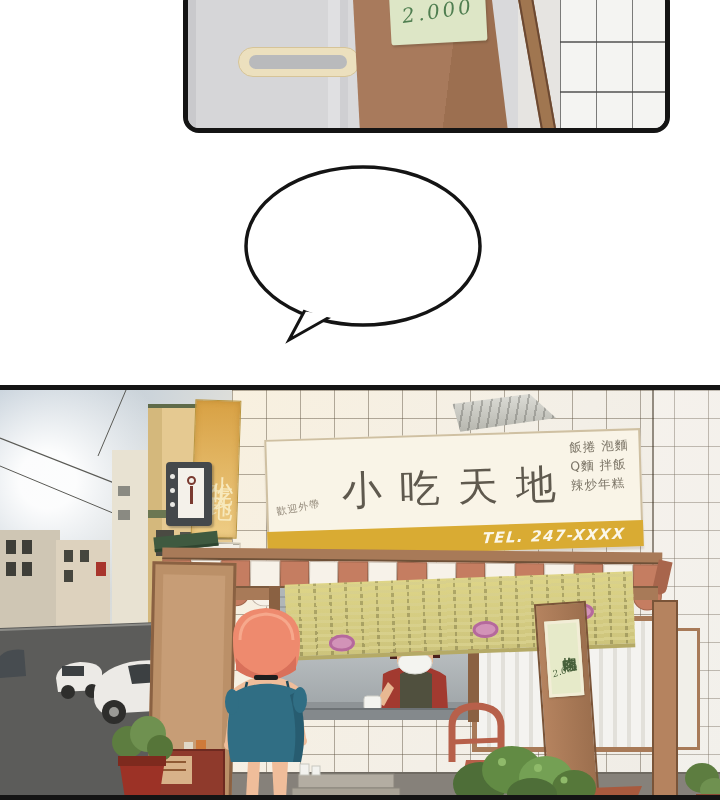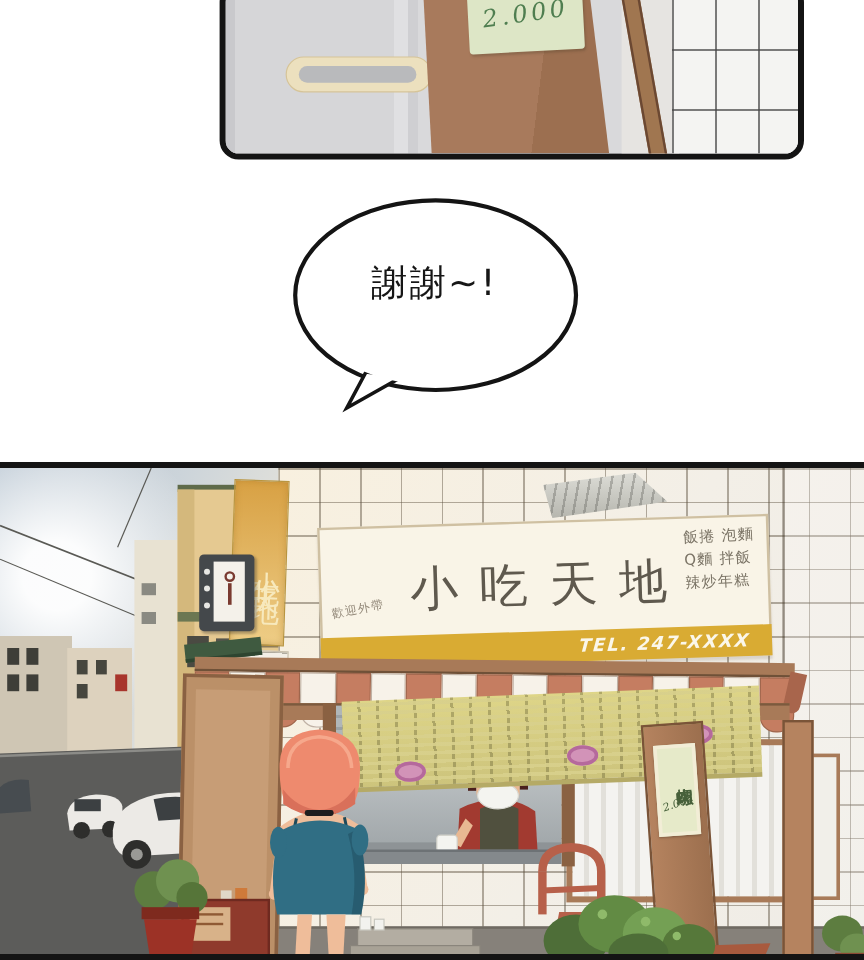--- a/index.html
+++ b/index.html
@@ -164,21 +164,20 @@
       <div class="abs pt-note-price">2.000</div>
     </div>
   </div>
 
   <div class="abs bubble">
     <svg width="246" height="180" viewBox="0 0 246 180">
       <ellipse cx="120" cy="82" rx="117" ry="79" fill="#ffffff" stroke="#141414" stroke-width="3.5"></ellipse>
       <path d="M62,146 L46,176 L92,150 Z" fill="#ffffff" stroke="#141414" stroke-width="3"></path>
       <ellipse cx="120" cy="82" rx="113" ry="75" fill="#ffffff"></ellipse>
     </svg>
-    <div class="abs bubble-text">謝謝~!</div>
   </div>
 
   <div class="abs panel-bottom">
 
     <div class="abs sky"></div>
 
     <svg class="abs scene-left" viewBox="0 0 320 415">
       <line x1="0" y1="48" x2="310" y2="170" stroke="#5a5a55" stroke-width="1.3"></line>
       <line x1="0" y1="76" x2="245" y2="178" stroke="#5a5a55" stroke-width="1"></line>
       <line x1="126" y1="0" x2="98" y2="66" stroke="#5a5a55" stroke-width="1"></line>

